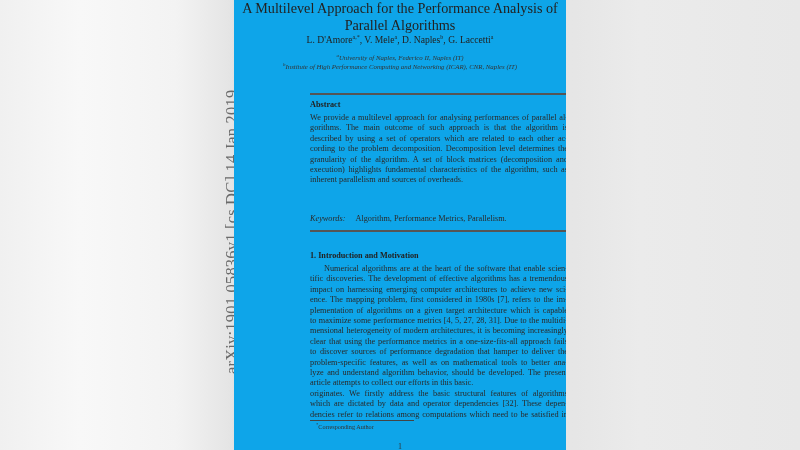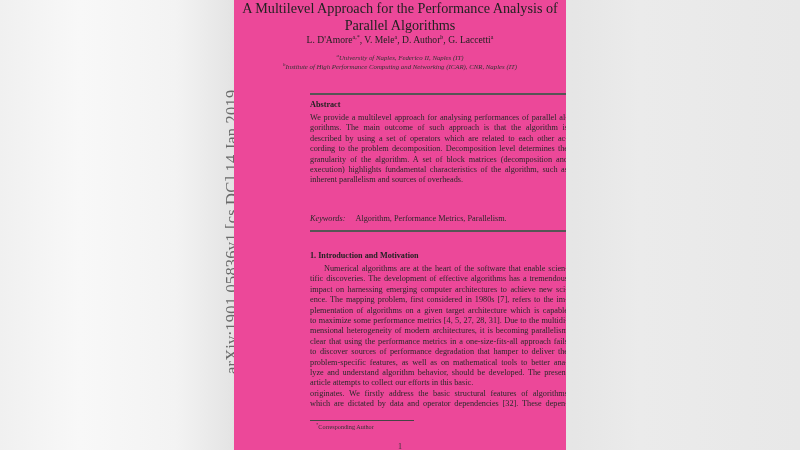--- a/index.html
+++ b/index.html
@@ -5,21 +5,21 @@
   html, body { margin: 0; padding: 0; }
   body {
     width: 800px; height: 450px; overflow: hidden;
     background: linear-gradient(90deg, #f0f0f0 0%, #f8f8f8 10%, #f3f3f3 22%, #e4e4e4 29%, #e2e2e2 29.2%, #e6e6e6 72%, #ebebeb 80%, #e8e8e8 100%);
     font-family: "Liberation Serif", "DejaVu Serif", serif;
     color: #222;
     position: relative;
   }
   .page {
     position: absolute; left: 234px; top: 0; width: 332px; height: 450px;
-    background: #ec4899;
+    background: #0ea5e9;
     overflow: hidden;
   }
   .arxiv-stamp {
     position: absolute; left: 222px; top: 374px;
     transform: rotate(-90deg); transform-origin: left top;
     font-size: 16.5px; color: #6a6a6a; white-space: nowrap; letter-spacing: 0.2px;
     font-family: "Liberation Serif", serif;
   }
   .title {
     position: absolute; left: 0; width: 332px; top: 0px;
@@ -78,21 +78,21 @@
 <div class="page">
 
   <div class="title">
     <div>A Multilevel Approach for the Performance Analysis of</div>
     <div>Parallel Algorithms</div>
   </div>
 
   <div class="authors">
     <span>L. D'Amore</span><sup>a,*</sup>,
     <span>V. Mele</span><sup>a</sup>,
-    <span>D. Author</span><sup>b</sup>,
+    <span>D. Naples</span><sup>b</sup>,
     <span>G. Laccetti</span><sup>a</sup>
   </div>
 
   <div class="affil" style="top:53px">
     <sup>a</sup><span>University of Naples, Federico II, Naples (IT)</span>
   </div>
   <div class="affil" style="top:62px">
     <sup>b</sup><span>Institute of High Performance Computing and Networking (ICAR), CNR, Naples (IT)</span>
   </div>
 
@@ -118,28 +118,29 @@
 
   <div class="section-head">1.  Introduction and Motivation</div>
 
   <div class="para" style="top:264px">
     <span class="line" style="padding-left:14px; width:244px;">Numerical algorithms are at the heart of the software that enable scien-</span>
     <span class="line">tific discoveries. The development of effective algorithms has a tremendous</span>
     <span class="line">impact on harnessing emerging computer architectures to achieve new sci-</span>
     <span class="line">ence. The mapping problem, first considered in 1980s [7], refers to the im-</span>
     <span class="line">plementation of algorithms on a given target architecture which is capable</span>
     <span class="line">to maximize some performance metrics [4, 5, 27, 28, 31]. Due to the multidi-</span>
-    <span class="line">mensional heterogeneity of modern architectures, it is becoming parallelism</span>
+    <span class="line">mensional heterogeneity of modern architectures, it is becoming increasingly</span>
     <span class="line">clear that using the performance metrics in a one-size-fits-all approach fails</span>
     <span class="line">to discover sources of performance degradation that hamper to deliver the</span>
     <span class="line">problem-specific features, as well as on mathematical tools to better ana-</span>
     <span class="line">lyze and understand algorithm behavior, should be developed. The present</span>
     <span class="line last">article attempts to collect our efforts in this basic.</span>
     <span class="line">originates.  We firstly address the basic structural features of algorithms</span>
     <span class="line">which are dictated by data and operator dependencies [32].  These depen-</span>
+    <span class="line">dencies refer to relations among computations which need to be satisfied in</span>
   </div>
 
   <div class="footnote-rule"></div>
   <div class="footnote">
     <sup>*</sup><span>Corresponding Author</span>
   </div>
 
   <div class="page-number">1</div>
 </div>
 

